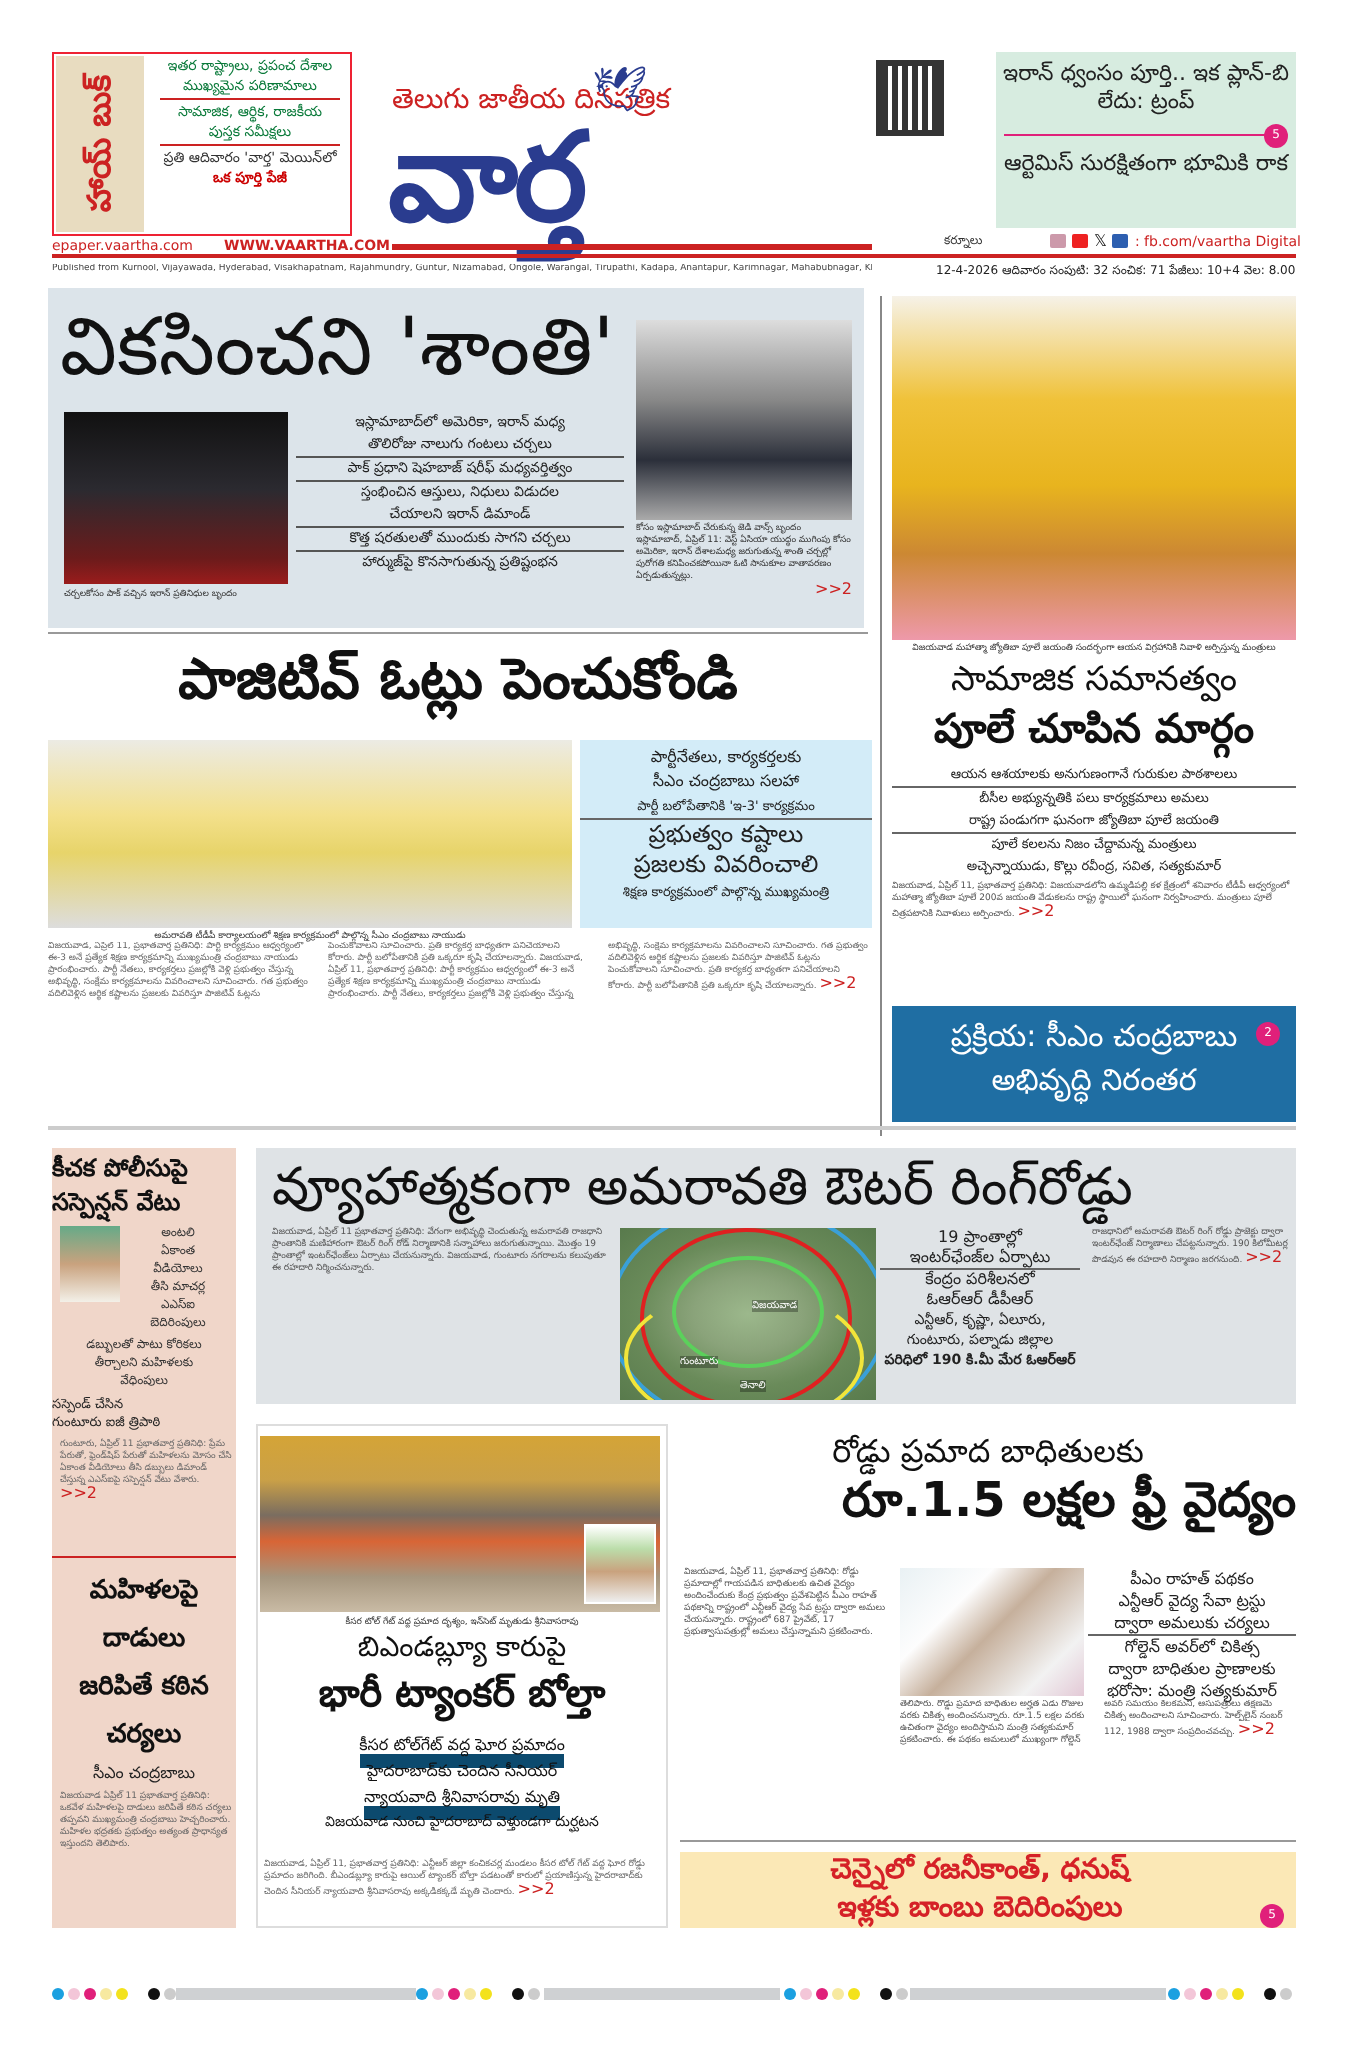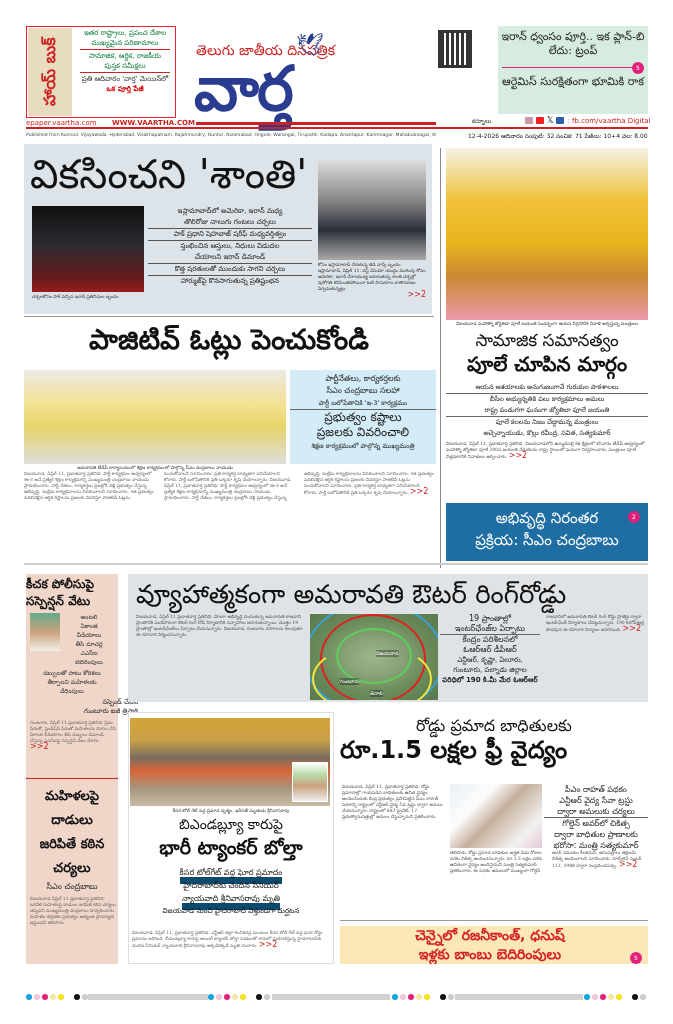--- a/index.html
+++ b/index.html
@@ -64,21 +64,21 @@
 .s2-sub .big{font-size:12px;line-height:15px}
 .s2-cols{left:24px;top:471px;width:410px;font-size:4.5px;color:#666;line-height:6px;column-count:3;column-gap:10px;height:84px;overflow:hidden}
 .sep{height:2px;background:#ccc}
 
 .lcol{left:26px;top:574px;width:92px;height:222px;background:#f0d6c9}
 .lcol2{left:26px;top:796px;width:92px;height:168px;background:#f0d6c9}
 .lc-h{left:26px;top:576px;width:92px;font-size:12px;line-height:17px;font-weight:bold;color:#111}
 .lc-photo{left:30px;top:613px;width:30px;height:38px;background:linear-gradient(180deg,#6a8 0,#c9a27e 50%,#f3f0e8 100%)}
 .lc-sub{left:62px;top:612px;width:54px;font-size:6px;line-height:9px;text-align:center;color:#333}
 .lc-sub2{left:26px;top:668px;width:92px;font-size:6px;line-height:9px;text-align:center;color:#333}
-.lc-sub3{left:26px;top:698px;width:112px;font-size:6.5px;line-height:9px;text-align:right;color:#222}
+.lc-sub3{left:26px;top:698px;width:112px;font-size:6.5px;line-height:9px;text-align:left;color:#222}
 .lc-body{left:30px;top:718px;width:86px;font-size:4.5px;line-height:6px;color:#666}
 .lc-rule{left:26px;top:778px;width:92px;height:1px;background:#c22}
 .lc2-h{left:26px;top:784px;width:92px;text-align:center;font-size:13px;line-height:24px;color:#111;font-weight:bold}
 .lc2-sub{left:26px;top:880px;width:92px;text-align:center;font-size:8px;color:#222}
 .lc2-body{left:30px;top:894px;width:86px;font-size:4.5px;line-height:6px;color:#666}
 
 .am{left:128px;top:574px;width:520px;height:128px;background:#dfe3e6}
 .am-h{left:136px;top:574px;width:510px;font-size:26px;line-height:40px;color:#111;white-space:nowrap}
 .am-body{left:136px;top:614px;width:170px;font-size:4.5px;line-height:6px;color:#555}
 .am-map{left:310px;top:614px;width:128px;height:86px;background:radial-gradient(ellipse at 50% 50%,#9cb88c 0,#8aa37a 30%,#6a8b5a 60%,#587a4c 100%);overflow:hidden}
@@ -91,21 +91,21 @@
 .bmw-photo{left:130px;top:718px;width:200px;height:88px;background:linear-gradient(180deg,#d4a437 0,#caa047 25%,#7a6d60 45%,#d86536 60%,#a6967e 80%,#c9bba5 100%)}
 .bmw-inset{left:292px;top:762px;width:36px;height:40px;background:linear-gradient(180deg,#fff 0,#bda 30%,#c9a27e 60%,#eee 100%);border:1px solid #fff}
 .bmw-cap{left:128px;top:808px;width:206px;font-size:4.5px;text-align:center;color:#333}
 .bmw-h1{left:128px;top:816px;width:206px;text-align:center;font-size:14px;color:#111}
 .bmw-h2{left:128px;top:836px;width:206px;text-align:center;font-size:19px;font-weight:bold;color:#111}
 .bmw-sub{left:128px;top:866px;width:206px;text-align:center;font-size:8px;line-height:13px;color:#111}
 .bmw-sub .u{border-bottom:7px solid #0c4a6e}
 .bmw-body{left:132px;top:930px;width:196px;font-size:4.5px;line-height:6px;color:#666}
 
 .ra-h1{left:340px;top:716px;width:308px;text-align:center;font-size:16px;color:#111}
-.ra-h2{left:340px;top:736px;width:308px;text-align:left;font-size:24px;font-weight:bold;color:#111}
+.ra-h2{left:340px;top:736px;width:308px;text-align:right;font-size:24px;font-weight:bold;color:#111}
 .ra-body{left:342px;top:784px;width:104px;font-size:4.5px;line-height:6px;color:#555}
 .ra-photo{left:450px;top:784px;width:92px;height:64px;background:linear-gradient(135deg,#e9f1f4 0,#fdfdfd 30%,#c6b09c 50%,#f2f2f2 80%,#e3c9d6 100%)}
 .ra-sub{left:544px;top:784px;width:104px;font-size:8px;text-align:center;line-height:11px;color:#222}
 .ra-sub .ln{border-bottom:1px solid #666}
 .ra-cols{left:450px;top:850px;width:198px;font-size:4.5px;line-height:6px;color:#555;column-count:2;column-gap:6px;height:66px;overflow:hidden}
 .rajini{left:340px;top:926px;width:308px;height:38px;background:#fbe8b6}
 .rajini-t{left:340px;top:926px;width:300px;text-align:center;font-size:14px;line-height:19px;font-weight:bold;color:#d52127}
 .rbadge{left:630px;top:952px;width:12px;height:12px;border-radius:50%;background:#e0207a;color:#fff;font-size:6px;text-align:center;line-height:12px}
 
 .cbar{top:993px;height:7px;display:flex;gap:2px;align-items:center}
@@ -191,22 +191,22 @@
   <div class="ln">రాష్ట్ర పండుగగా ఘనంగా జ్యోతిబా పూలే జయంతి</div>
   <div>పూలే కలలను నిజం చేద్దామన్న మంత్రులు</div>
   <div>అచ్చెన్నాయుడు, కొల్లు రవీంద్ర, సవిత, సత్యకుమార్</div>
 </div>
 <div class="abs r-body">
   <span>విజయవాడ, ఏప్రిల్ 11, ప్రభాతవార్త ప్రతినిధి: విజయవాడలోని ఉమ్మడిపల్లి కళ క్షేత్రంలో శనివారం టీడీపీ ఆధ్వర్యంలో మహాత్మా జ్యోతిబా పూలే 200వ జయంతి వేడుకలను రాష్ట్ర స్థాయిలో ఘనంగా నిర్వహించారు. మంత్రులు పూలే చిత్రపటానికి నివాళులు అర్పించారు.</span>
   <span class="more">&gt;&gt;2</span>
 </div>
 <div class="abs bluebox"></div>
 <div class="abs bluebox-t">
+  <div>ప్రక్రియ: సీఎం చంద్రబాబు</div>
   <div>అభివృద్ధి నిరంతర</div>
-  <div>ప్రక్రియ: సీఎం చంద్రబాబు</div>
 </div>
 <div class="abs bluebadge">2</div>
 
 <div class="abs hrule" style="left:24px;top:316px;width:410px;"></div>
 <div class="abs s2-head">పాజిటివ్ ఓట్లు పెంచుకోండి</div>
 <div class="abs s2-photo"></div>
 <div class="abs s2-cap">అమరావతి టీడీపీ కార్యాలయంలో శిక్షణ కార్యక్రమంలో పాల్గొన్న సీఎం చంద్రబాబు నాయుడు</div>
 <div class="abs s2-box"></div>
 <div class="abs s2-sub">
   <div>పార్టీనేతలు, కార్యకర్తలకు</div>

